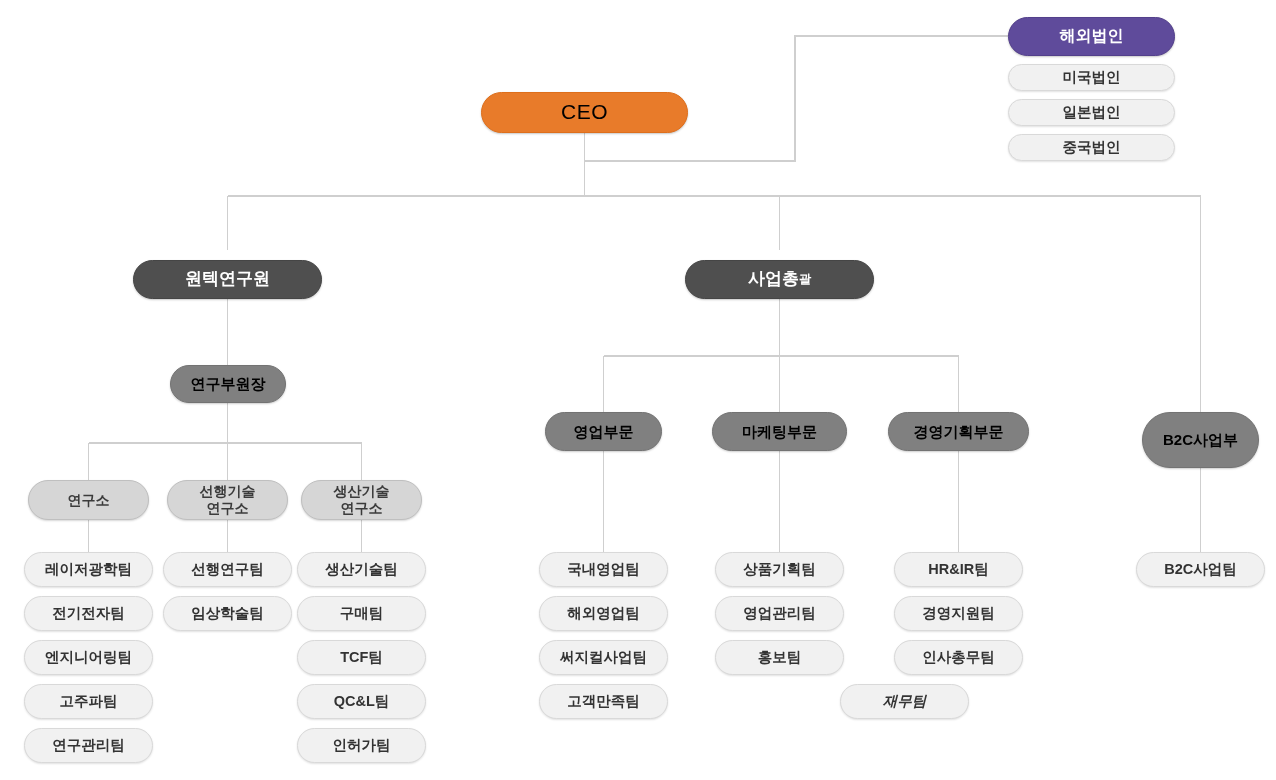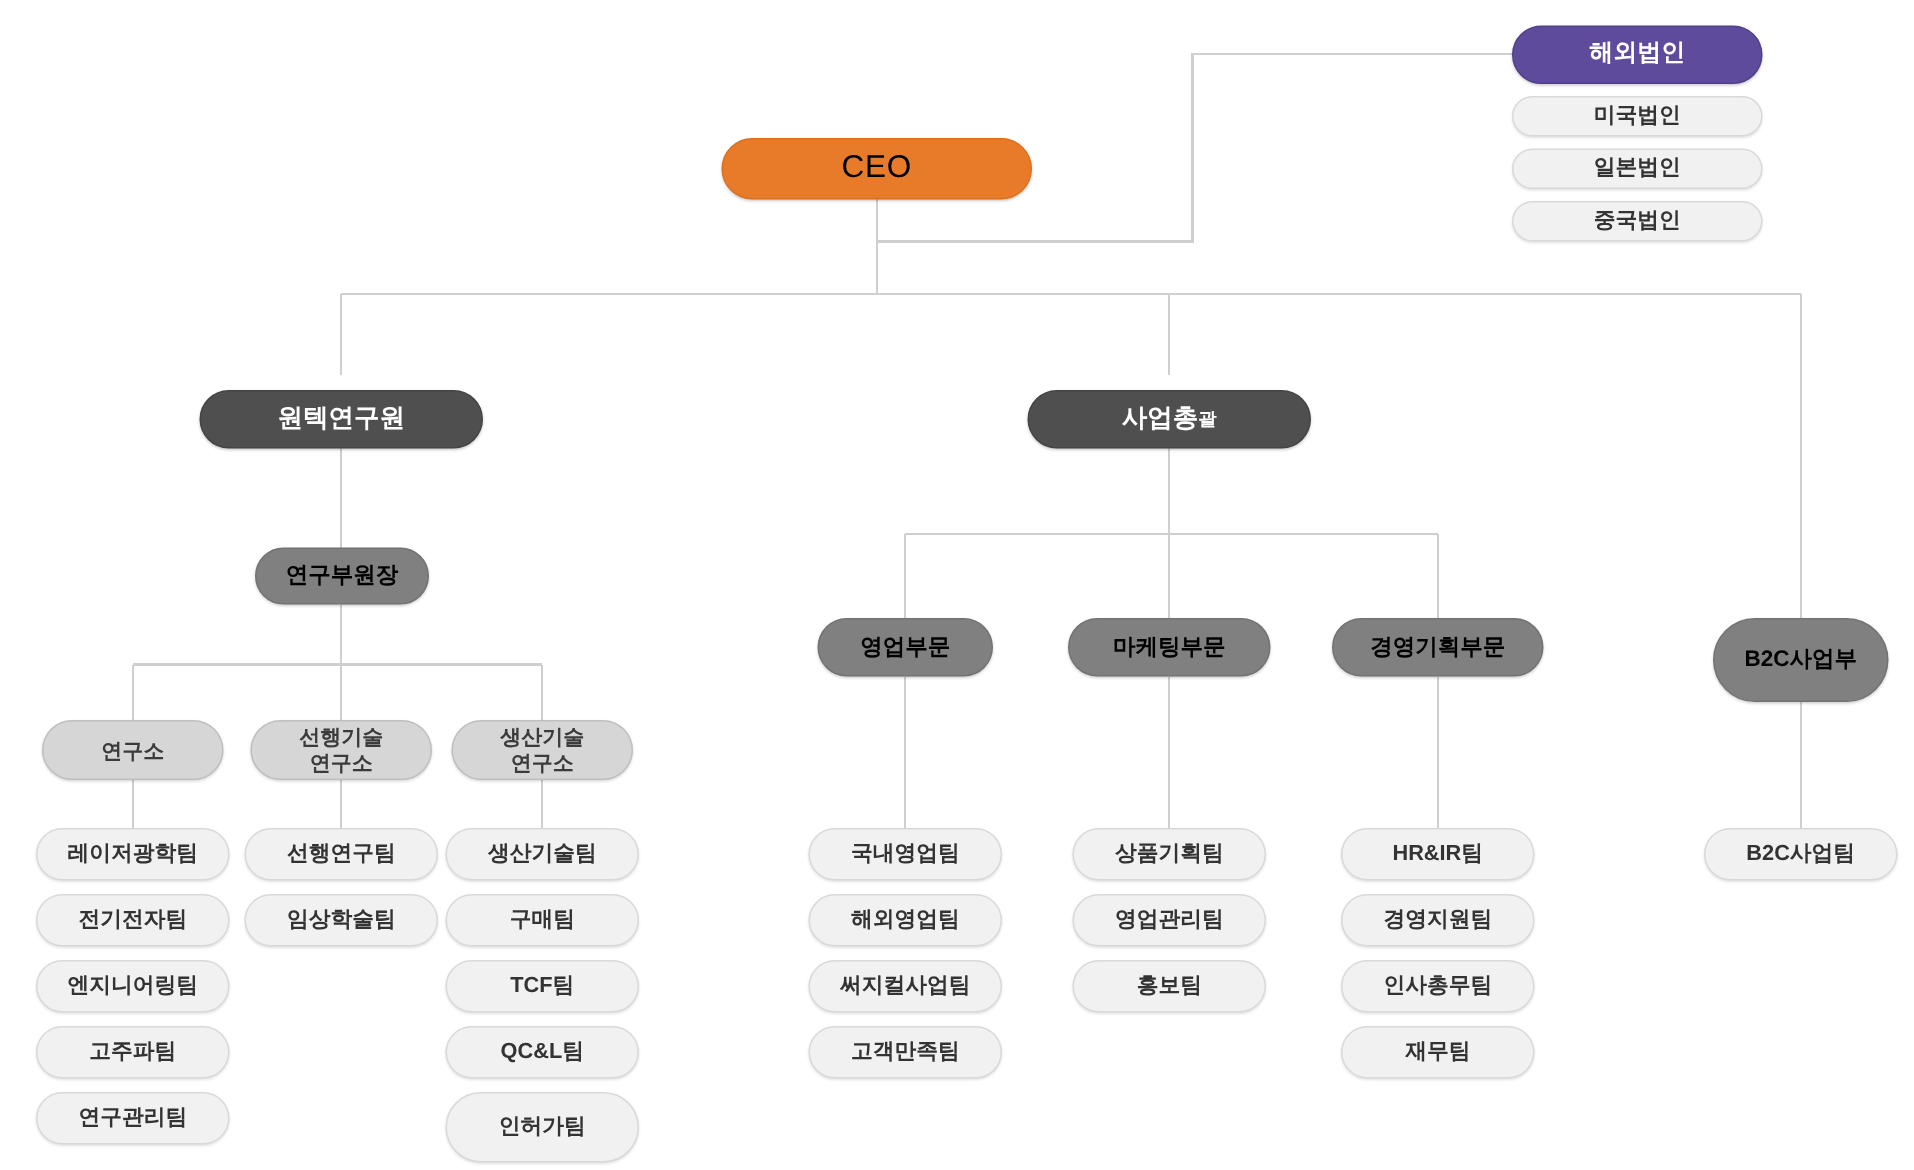--- a/index.html
+++ b/index.html
@@ -178,21 +178,21 @@
   <div class="node n-leaf" style="left:24px; top:684px; width:129px; height:35px;">고주파팀</div>
   <div class="node n-leaf" style="left:24px; top:728px; width:129px; height:35px;">연구관리팀</div>
 
   <div class="node n-leaf" style="left:163px; top:552px; width:129px; height:35px;">선행연구팀</div>
   <div class="node n-leaf" style="left:163px; top:596px; width:129px; height:35px;">임상학술팀</div>
 
   <div class="node n-leaf" style="left:297px; top:552px; width:129px; height:35px;">생산기술팀</div>
   <div class="node n-leaf" style="left:297px; top:596px; width:129px; height:35px;">구매팀</div>
   <div class="node n-leaf" style="left:297px; top:640px; width:129px; height:35px;">TCF팀</div>
   <div class="node n-leaf" style="left:297px; top:684px; width:129px; height:35px;">QC&amp;L팀</div>
-  <div class="node n-leaf" style="left:297px; top:728px; width:129px; height:47px;">인허가팀</div>
+  <div class="node n-leaf" style="left:297px; top:728px; width:129px; height:35px;">인허가팀</div>
 
   <div class="node n-dark" style="left:685px; top:260px; width:189px; height:39px;">
     <span>사업총</span><span class="sup">괄</span>
   </div>
 
   <div class="node n-mid" style="left:545px; top:412px; width:117px; height:39px;">영업부문</div>
   <div class="node n-mid" style="left:712px; top:412px; width:135px; height:39px;">마케팅부문</div>
   <div class="node n-mid" style="left:888px; top:412px; width:141px; height:39px;">경영기획부문</div>
 
   <div class="node n-leaf" style="left:539px; top:552px; width:129px; height:35px;">국내영업팀</div>
@@ -200,18 +200,18 @@
   <div class="node n-leaf" style="left:539px; top:640px; width:129px; height:35px;">써지컬사업팀</div>
   <div class="node n-leaf" style="left:715px; top:552px; width:129px; height:35px;">상품기획팀</div>
 
   <div class="node n-leaf" style="left:539px; top:684px; width:129px; height:35px;">고객만족팀</div>
   <div class="node n-leaf" style="left:715px; top:596px; width:129px; height:35px;">영업관리팀</div>
   <div class="node n-leaf" style="left:715px; top:640px; width:129px; height:35px;">홍보팀</div>
 
   <div class="node n-leaf" style="left:894px; top:552px; width:129px; height:35px;">HR&amp;IR팀</div>
   <div class="node n-leaf" style="left:894px; top:596px; width:129px; height:35px;">경영지원팀</div>
   <div class="node n-leaf" style="left:894px; top:640px; width:129px; height:35px;">인사총무팀</div>
-  <div class="node n-leaf" style="left:894px; top:684px; width:129px; height:35px;">재무팀</div>
+  <div class="node n-leaf" style="left:840px; top:684px; width:129px; height:35px;font-style:italic;">재무팀</div>
 
   <div class="node n-mid" style="left:1142px; top:412px; width:117px; height:56px;">B2C사업부</div>
   <div class="node n-leaf" style="left:1136px; top:552px; width:129px; height:35px;">B2C사업팀</div>
 
 </div>
 
 </body></html>

